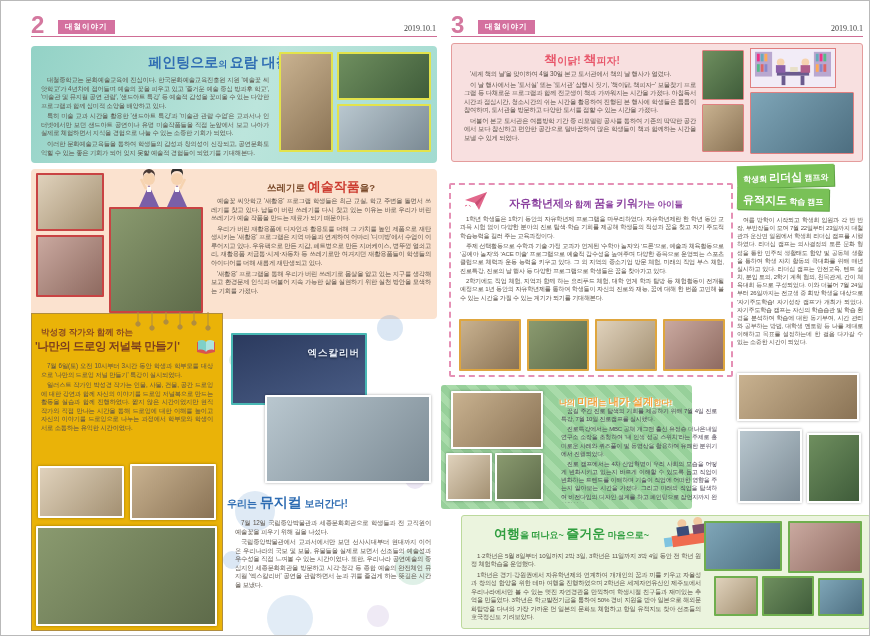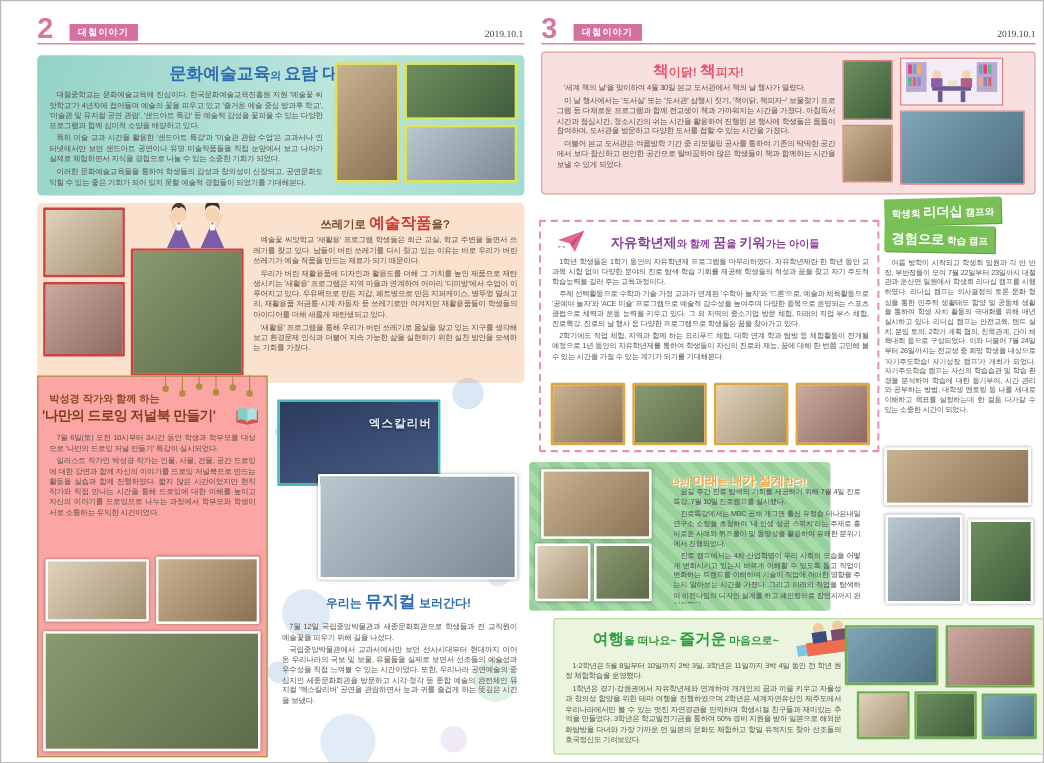--- a/index.html
+++ b/index.html
@@ -31,37 +31,37 @@
   .pf3{background:linear-gradient(135deg,#c9b290,#8a7355);}
   .pf4{background:linear-gradient(135deg,#7fa6b8,#4d6e80);}
   .pf5{background:linear-gradient(135deg,#e0d2bc,#a39072);}
   .pf6{background:linear-gradient(135deg,#6f8f5f,#3f5c3a);}
   .pf7{background:linear-gradient(160deg,#2b3a5e,#4a5d86);}
   .pf8{background:linear-gradient(135deg,#caa9a0,#8e6a60);}
   
   .secA{left:30px;top:45px;width:406px;height:117px;border-radius:4px;overflow:hidden;
         background:linear-gradient(115deg,#93d2c6,#bce5dc 55%,#a2dbd0);}
   .secB{left:30px;top:168px;width:406px;height:150px;border-radius:4px;background:#fbe2cf;overflow:hidden;}
-  .secC{left:30px;top:312px;width:192px;height:318px;border:1.5px solid #b08d3f;background:#fca5a5;}
+  .secC{left:30px;top:312px;width:192px;height:318px;border:1.5px solid #b08d3f;background:#eab308;}
   .secCR{left:226px;top:312px;width:210px;height:318px;}
   .secD{left:450px;top:42px;width:412px;height:119px;background:#f8e0e0;border:1px solid #e49c9c;border-radius:3px;}
   .secE{left:448px;top:182px;width:284px;height:194px;border:2px dashed #e590b5;background:#fff;border-radius:2px;}
   .secH{left:440px;top:384px;width:251px;height:124px;border-radius:3px;
         background:repeating-linear-gradient(45deg,#97d09a 0 7px,#a9dbaa 7px 14px);}
   .secI{left:460px;top:514px;width:410px;height:114px;background:#ebf4de;border:1px solid #bcd99c;border-radius:3px;}
   
   .tA{color:#2f6db3;text-align:center;margin-top:7px;}
   .tA .tb{font-size:14px;font-weight:700;}
   .tA .ts{font-size:9px;font-weight:700;}
   .tB{text-align:center;}
   .tB .ts{font-size:9.5px;font-weight:700;color:#7a4a2a;}
   .tB .tb{font-size:13px;font-weight:700;color:#cc3b2f;}
   .tC1{font-size:8.5px;font-weight:700;color:#8a4a22;}
   .tC2{font-size:11.5px;font-weight:700;color:#7d3f1e;letter-spacing:-0.5px;}
-  .tM{color:#2f6db3;text-align:center;}
+  .tM{color:#2f6db3;text-align:left;}
   .tM .ts{font-size:10px;font-weight:700;}
   .tM .tb{font-size:14px;font-weight:700;}
   .tD{color:#e8566a;text-align:center;}
   .tD .tb{font-size:13px;font-weight:700;}
   .tD .ts{font-size:10px;font-weight:700;}
   .tE{color:#8a3f9e;text-align:center;}
   .tE .tb{font-size:11px;font-weight:700;}
   .tE .ts{font-size:8.5px;font-weight:700;}
   .ribbon{display:inline-block;background:#79c157;color:#fff;padding:2px 6px;box-shadow:1px 1px 0 #5fa344;}
   .ribbon .ts{font-size:8px;font-weight:700;}
@@ -80,21 +80,21 @@
 
 <div class="sheet">
 
   <div class="abs pgnum" style="left:30px;top:12px;">2</div>
   <div class="abs badge" style="left:57px;top:19px;">대철이야기</div>
   <div class="abs date" style="left:375px;top:23px;width:60px;">2019.10.1</div>
   <div class="abs rule" style="left:30px;top:35px;width:406px;"></div>
 
   <div class="abs secA">
     <div class="tA">
-      <span class="tb">문화예술교육</span><span class="ts">의 </span><span class="tb">요람</span><span class="tb"> 대철</span><span class="ts">중학교!</span>
+      <span class="tb">페인팅으로</span><span class="ts">의 </span><span class="tb">요람</span><span class="tb"> 대철</span><span class="ts">중학교!</span>
     </div>
     <div class="abs body-txt" style="left:10px;top:30px;width:228px;height:82px;">
       <p>대철중학교는 문화예술교육에 진심이다. 한국문화예술교육진흥원 지원 '예술꽃 씨앗학교'가 4년차에 접어들며 예술의 꽃을 피우고 있고 '즐거운 예술 중심 방과후 학교', '미술관 및 뮤지컬 공연 관람', '샌드아트 특강' 등 예술적 감성을 꽃피울 수 있는 다양한 프로그램과 함께 심미적 소양을 배양하고 있다.</p>
       <p>특히 미술 교과 시간을 활용한 '샌드아트 특강'과 '미술관 관람 수업'은 교과서나 인터넷에서만 보던 샌드아트 공연이나 유명 미술작품들을 직접 눈앞에서 보고 나아가 실제로 체험하면서 지식을 경험으로 나눌 수 있는 소중한 기회가 되었다.</p>
       <p>이러한 문화예술교육들을 통하여 학생들의 감성과 창의성이 신장되고, 공연문화도 익힐 수 있는 좋은 기회가 되어 잊지 못할 예술적 경험들이 되었기를 기대해본다.</p>
     </div>
     <div class="photo b-yellow pf3" style="left:248px;top:6px;width:54px;height:100px;"></div>
     <div class="photo b-yellow pf6" style="left:306px;top:6px;width:94px;height:48px;"></div>
     <div class="photo b-yellow pf2" style="left:306px;top:58px;width:94px;height:48px;"></div>
   </div>
@@ -242,21 +242,21 @@
       <rect x="40" y="19" width="8" height="5" fill="#e8e0c8"></rect>
     </svg>
     <div class="photo b-pink pf4" style="left:298px;top:48px;width:104px;height:62px;"></div>
   </div>
 
   <div class="abs" style="left:736px;top:164px;width:126px;">
     <div class="ribbon" style="transform:rotate(-1.5deg);">
       <span class="ts">학생회 </span><span class="tb">리더십</span><span class="ts"> 캠프와</span>
     </div>
     <div class="ribbon" style="transform:rotate(1deg);margin-top:1px;">
-      <span class="tb">경험으로</span><span class="ts"> 학습 캠프</span>
+      <span class="tb">유적지도</span><span class="ts"> 학습 캠프</span>
     </div>
     <div class="body-txt" style="margin-top:6px;width:126px;height:160px;font-size:6px;">
       <p>여름 방학이 시작되고 학생회 임원과 각 반 반장, 부반장들이 모여 7월 22일부터 23일까지 대철관과 운산면 일원에서 학생회 리더십 캠프를 시행하였다. 리더십 캠프는 의사결정의 토론 문화 형성을 통한 민주적 생활태도 함양 및 공동체 생활을 통하여 학생 자치 활동의 극대화를 위해 매년 실시하고 있다. 리더십 캠프는 안전교육, 텐트 설치, 분임 토의, 2학기 계획 협의, 친목관계, 간이 체육대회 등으로 구성되었다. 이와 더불어 7월 24일부터 26일까지는 전교생 중 희망 학생을 대상으로 '자기주도학습! 자기성장 캠프'가 개최가 되었다. 자기주도학습 캠프는 자신의 학습습관 및 학습 환경을 분석하여 학습에 대한 동기부여, 시간 관리와 공부하는 방법, 대학생 멘토링 등 나를 제대로 이해하고 목표를 설정하는데 한 걸음 다가갈 수 있는 소중한 시간이 되었다.</p>
     </div>
   </div>
   <div class="photo b-white pf3" style="left:736px;top:372px;width:122px;height:48px;"></div>
   <div class="photo b-white pf2" style="left:737px;top:428px;width:64px;height:74px;"></div>
   <div class="photo b-white pf6" style="left:806px;top:432px;width:54px;height:70px;"></div>
 
   <div class="abs secH">

